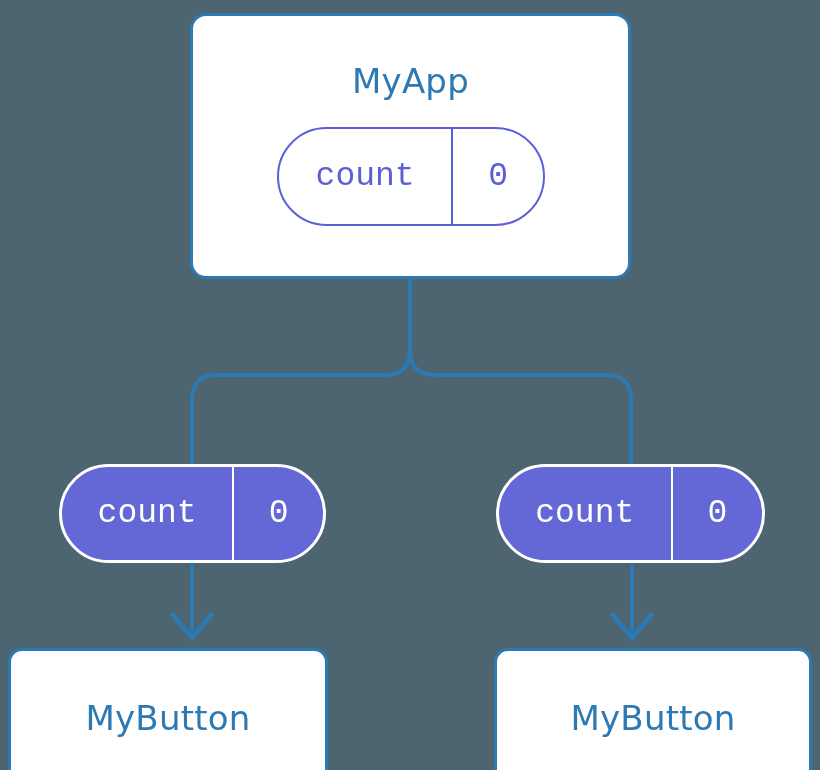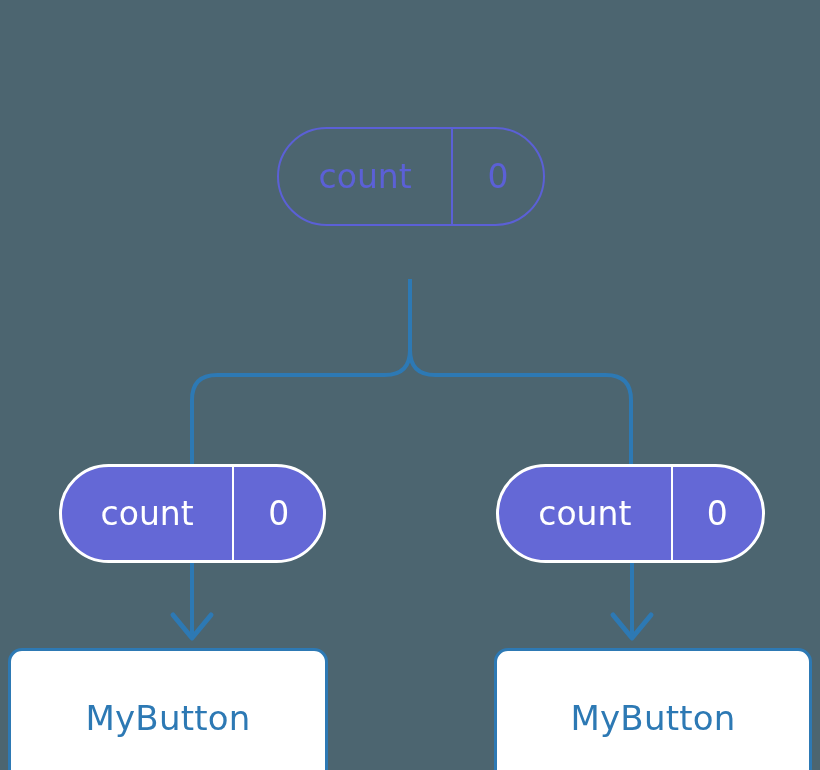--- a/index.html
+++ b/index.html
@@ -85,20 +85,21 @@
   }
   .pill-name,
   .pill-value {
     display: flex;
     align-items: center;
     justify-content: center;
     font-size: 33px;
     line-height: 1;
     white-space: nowrap;
     box-sizing: border-box;
+    font-family: Liberation Mono, monospace;
   }
   .pill-name { flex: 0 0 66%; }
   .pill-value { flex: 1 1 auto; }
 
   
   .pill-outline {
     border: 2px solid #5b60d6;
     background: transparent;
   }
   .pill-outline .pill-name {
@@ -149,20 +150,23 @@
     <path d="M 410 350 Q 410 375 385 375 L 217 375 Q 192 375 192 400 L 192 464" fill="none" stroke="#2d79b4" stroke-width="4" stroke-linecap="butt"></path>
     <path d="M 410 350 Q 410 375 435 375 L 606 375 Q 631 375 631 400 L 631 464" fill="none" stroke="#2d79b4" stroke-width="4" stroke-linecap="butt"></path>
 
     <path d="M 192 563 L 192 638" fill="none" stroke="#2d79b4" stroke-width="4"></path>
     <path d="M 173 615 L 192 638 L 211 615" fill="none" stroke="#2d79b4" stroke-width="5" stroke-linecap="round" stroke-linejoin="round"></path>
 
     <path d="M 632 563 L 632 638" fill="none" stroke="#2d79b4" stroke-width="4"></path>
     <path d="M 613 615 L 632 638 L 651 615" fill="none" stroke="#2d79b4" stroke-width="5" stroke-linecap="round" stroke-linejoin="round"></path>
   </svg>
 
+  <div class="component-box" id="box-myapp">
+    <div class="component-title">MyApp</div>
+  </div>
 
   <div class="pill pill-outline" id="pill-state-count">
     <div class="pill-name">count</div>
     <div class="pill-value">0</div>
   </div>
 
   <div class="pill pill-filled" id="pill-prop-count-left">
     <div class="pill-name">count</div>
     <div class="pill-value">0</div>
   </div>

